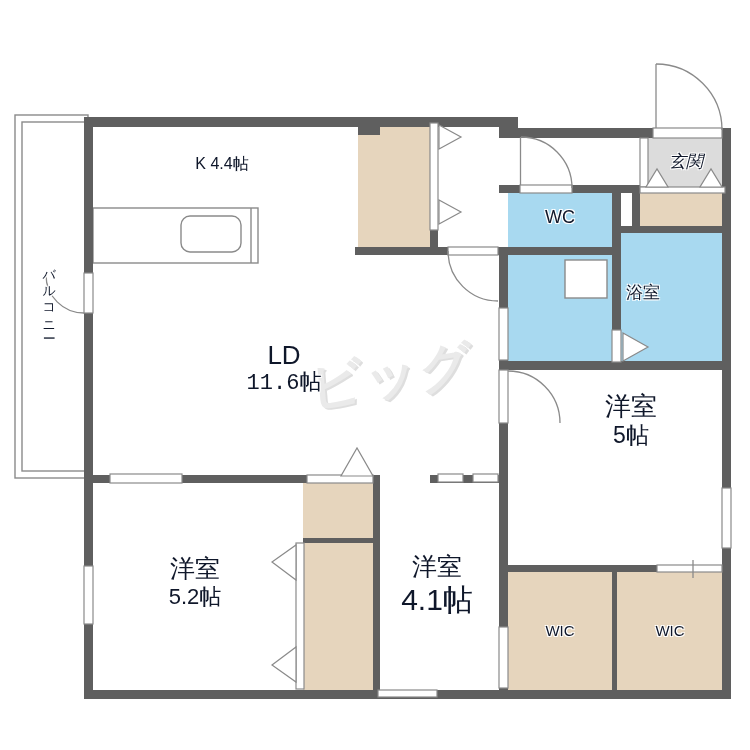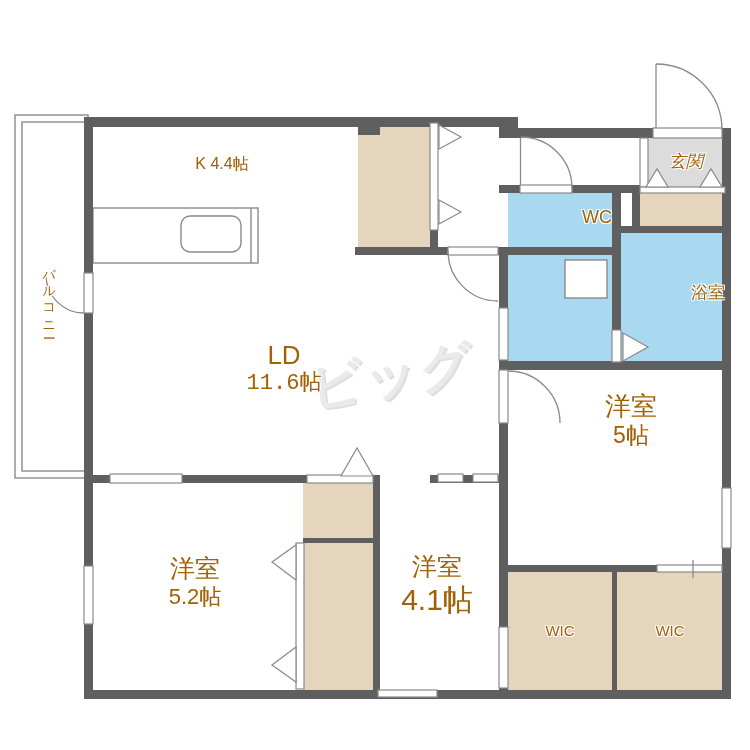--- a/index.html
+++ b/index.html
@@ -1,19 +1,19 @@
 <!DOCTYPE html>
 <html><head>
 <meta charset="utf-8">
 <style>
   html,body{margin:0;padding:0;background:#ffffff;}
   .stage{position:relative;width:750px;height:750px;background:#fff;overflow:hidden;
          font-family:"Liberation Sans","DejaVu Sans",sans-serif;}
   .plan-svg{position:absolute;left:0;top:0;}
-  .lbl{position:absolute;transform:translate(-50%,-50%);color:#a16207;white-space:nowrap;
+  .lbl{position:absolute;transform:translate(-50%,-50%);color:#0f172a;white-space:nowrap;
        text-align:center;line-height:1.18;
        text-shadow:-1px -1px 0 #fff,1px -1px 0 #fff,-1px 1px 0 #fff,1px 1px 0 #fff;}
   .lbl .l1,.lbl .l2{text-align:center;}
   .vert{writing-mode:vertical-rl;letter-spacing:3px;}
   .watermark{position:absolute;transform:translate(-50%,-50%) rotate(-9deg) skewX(-4deg);
        font-size:52px;font-weight:800;color:#eaeaea;letter-spacing:2px;
        text-shadow:2px 2px 0 #dedede;user-select:none;}
 </style>
 </head>
 <body>
@@ -141,23 +141,23 @@
   <div class="lbl" style="left:195px;top:582px;">
     <div class="l1" style="font-size:25px;">洋室</div>
     <div class="l2" style="font-size:22px;">5.2帖</div>
   </div>
 
   <div class="lbl" style="left:437px;top:584px;">
     <div class="l1" style="font-size:25px;">洋室</div>
     <div class="l2" style="font-size:30px;">4.1帖</div>
   </div>
 
-  <div class="lbl" style="left:560px;top:218px;font-size:18px;margin-left:37px;">WC</div>
+  <div class="lbl" style="left:560px;top:218px;font-size:18px;">WC</div>
 
-  <div class="lbl" style="left:708px;top:293px;font-size:17px;">浴室</div>
+  <div class="lbl" style="left:643px;top:293px;font-size:17px;">浴室</div>
 
   <div class="lbl" style="left:686px;top:162px;font-size:17px;font-style:italic;">玄関</div>
 
   <div class="lbl vert" style="left:49px;top:297px;font-size:13px;">バルコニー</div>
 
   <div class="lbl" style="left:560px;top:631px;font-size:15px;">WIC</div>
 
   <div class="lbl" style="left:670px;top:631px;font-size:15px;">WIC</div>
 
 </div>

